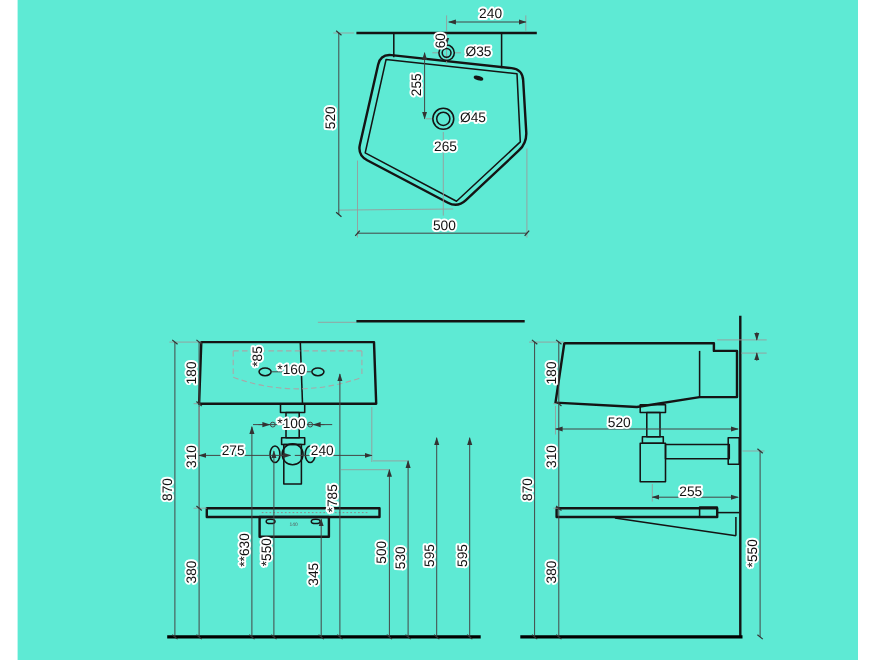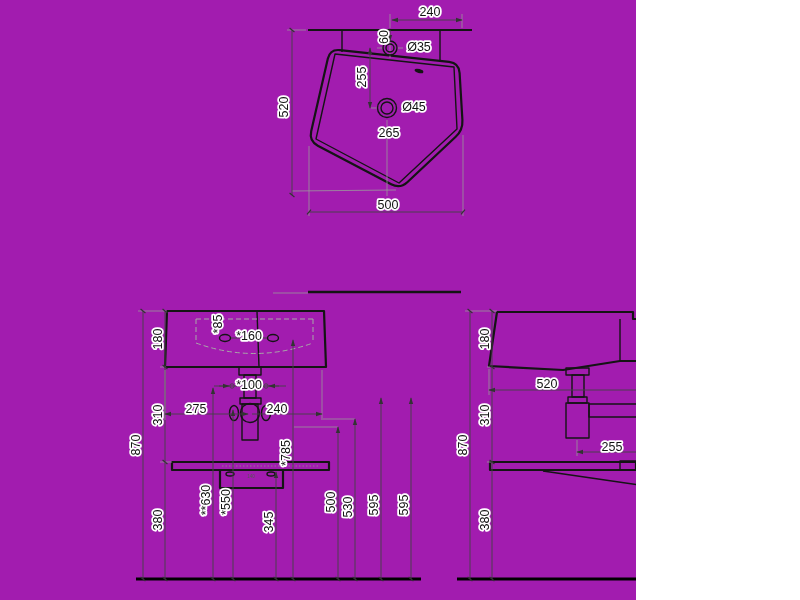--- a/index.html
+++ b/index.html
@@ -1,16 +1,16 @@
 <!DOCTYPE html>
 <html><head>
 <meta charset="utf-8">
 <style>
   html,body{margin:0;padding:0;background:#ffffff;}
-  .page{width:636px;height:600px;background:#a21caf;position:relative;overflow:hidden;}
+  .page{width:764px;height:600px;background:#5eead4;position:relative;overflow:hidden;margin-left:16px;}
   svg{display:block;}
   text{font-family:"Liberation Sans","DejaVu Sans",sans-serif;font-size:12.5px;fill:#111;}
   .halo{paint-order:stroke;stroke:#ffffff;stroke-width:3.5px;stroke-linejoin:round;}
   .tiny{font-size:4.5px;fill:#555;stroke-width:2px;}
   .out{stroke:#141414;stroke-width:2.2;fill:none;stroke-linejoin:round;}
   .out2{stroke:#141414;stroke-width:1.4;fill:none;stroke-linejoin:round;}
   .dim{stroke:#444;stroke-width:0.9;fill:none;}
   .ext{stroke:#9a9a9a;stroke-width:0.8;fill:none;}
   .hid{stroke:#a8a8a8;stroke-width:1;fill:none;stroke-dasharray:5 3;}
   .dot{stroke:#8a8a8a;stroke-width:0.9;fill:none;stroke-dasharray:1.5 2;}

